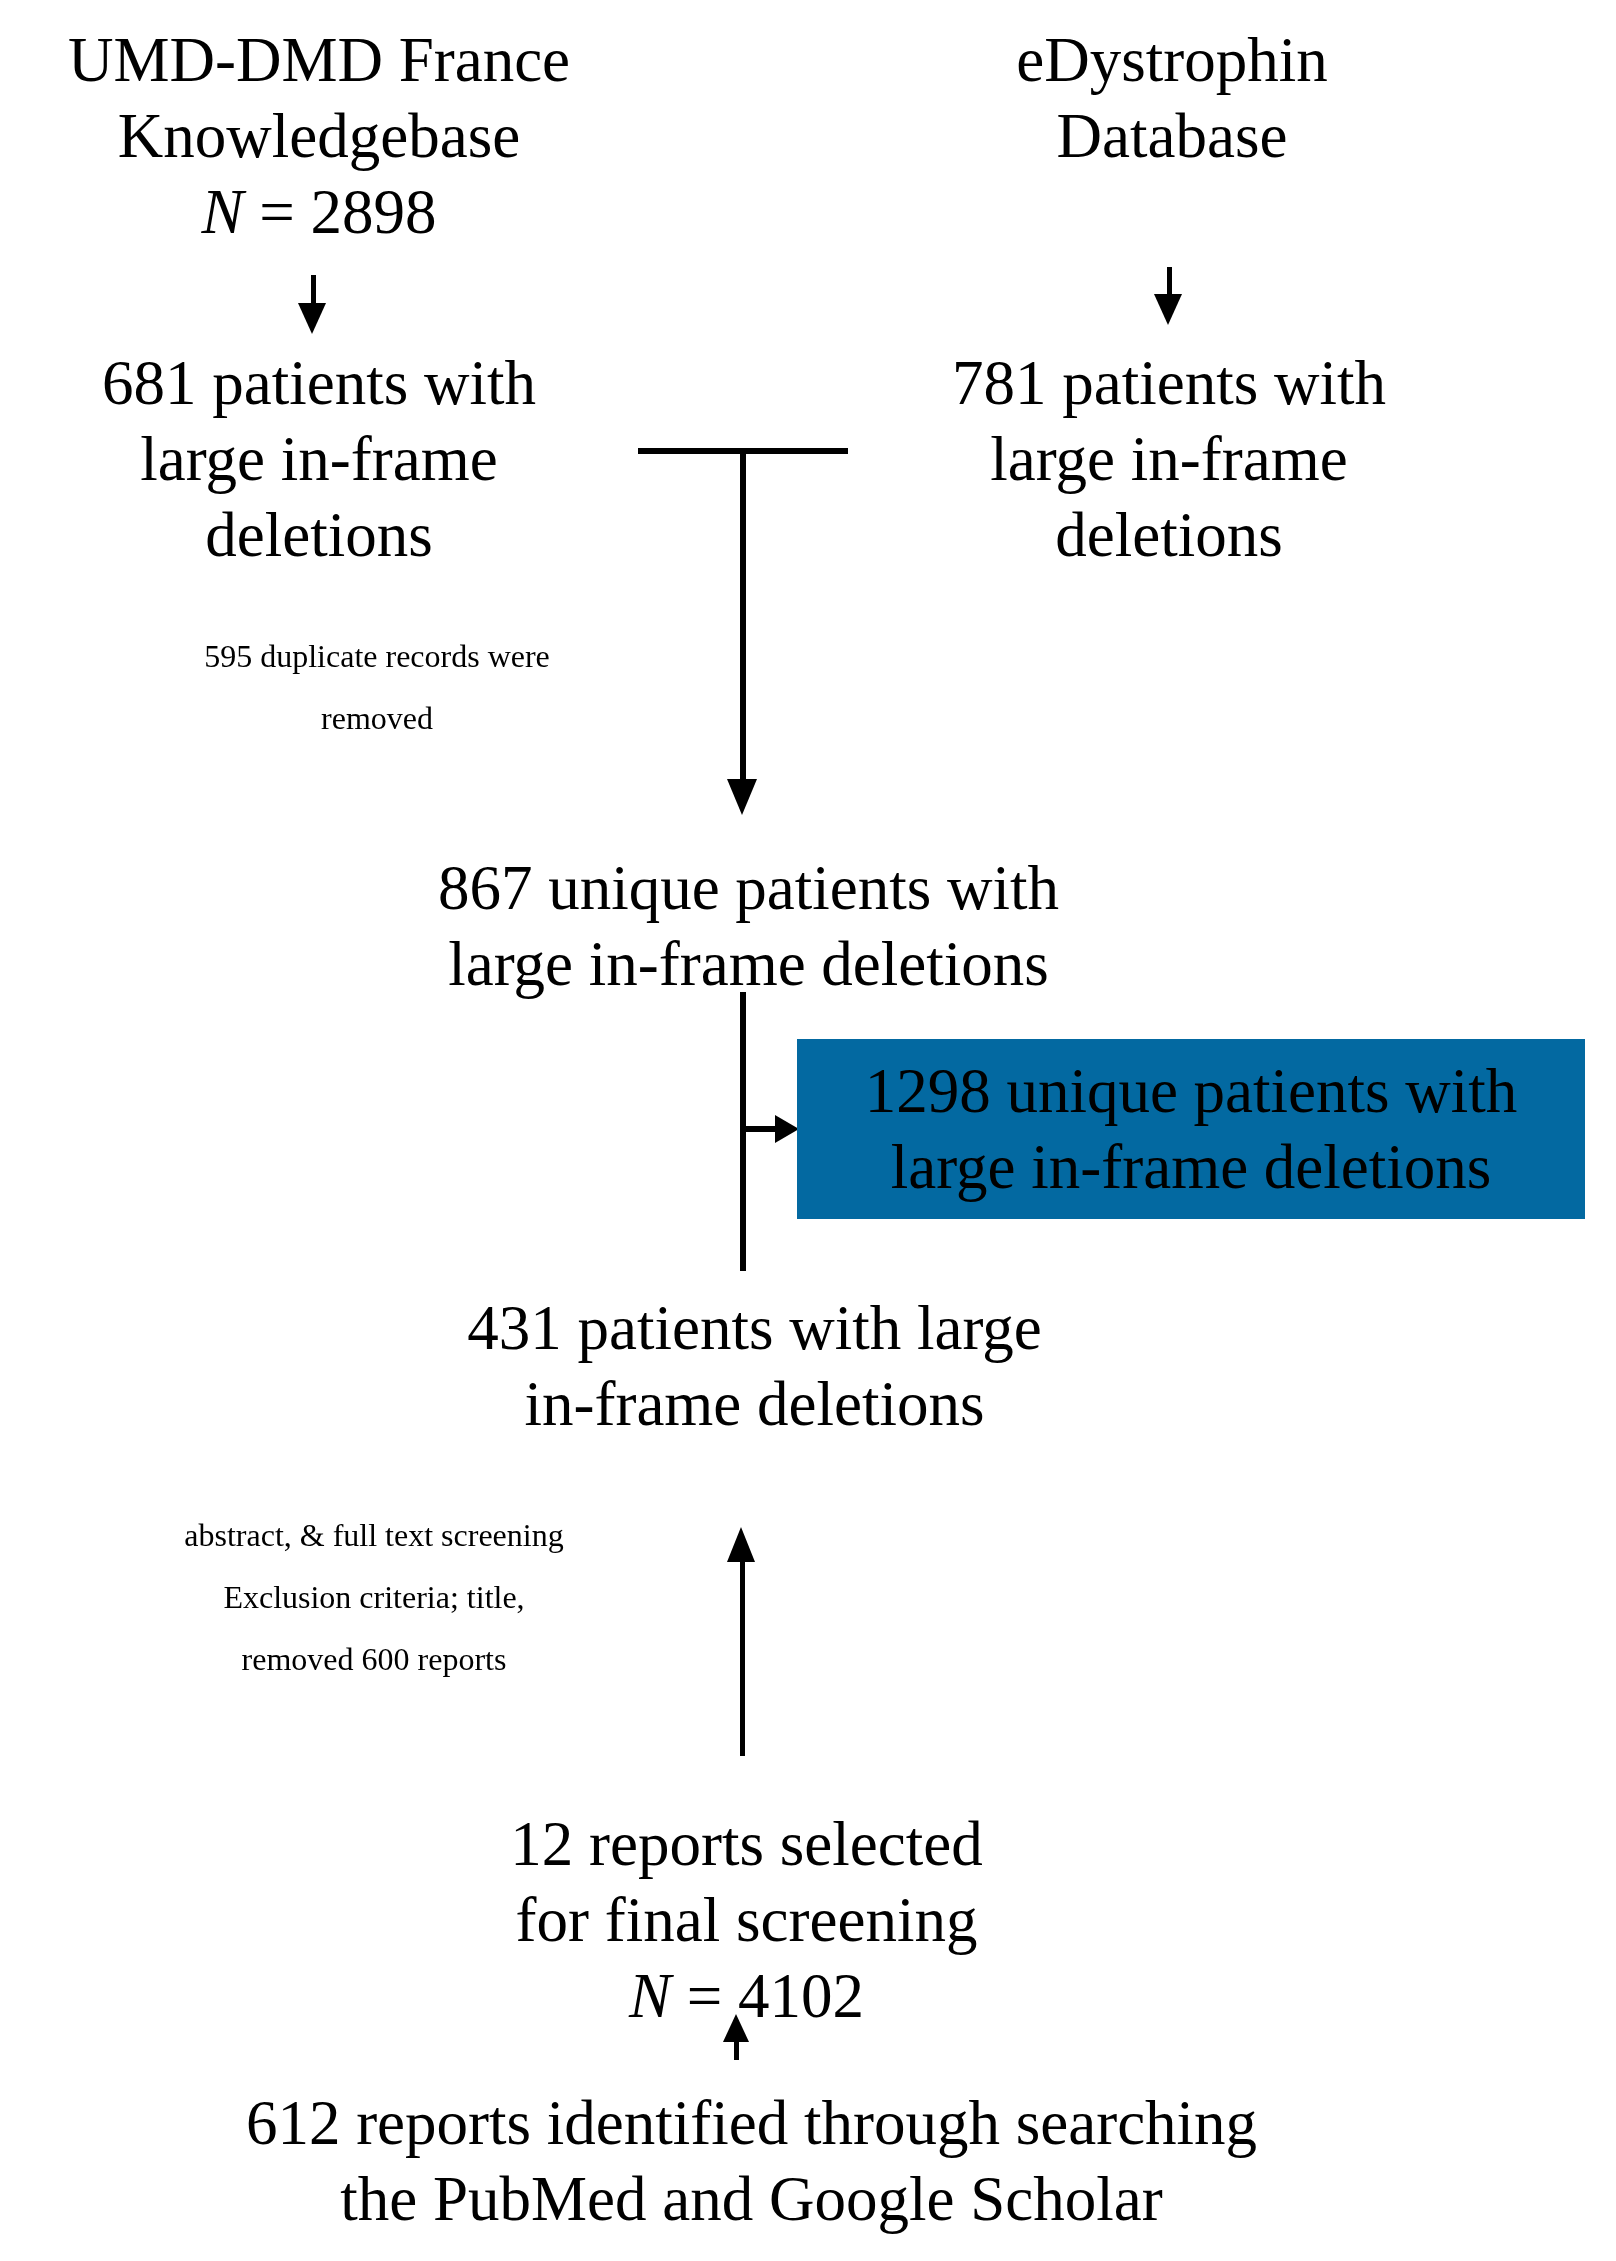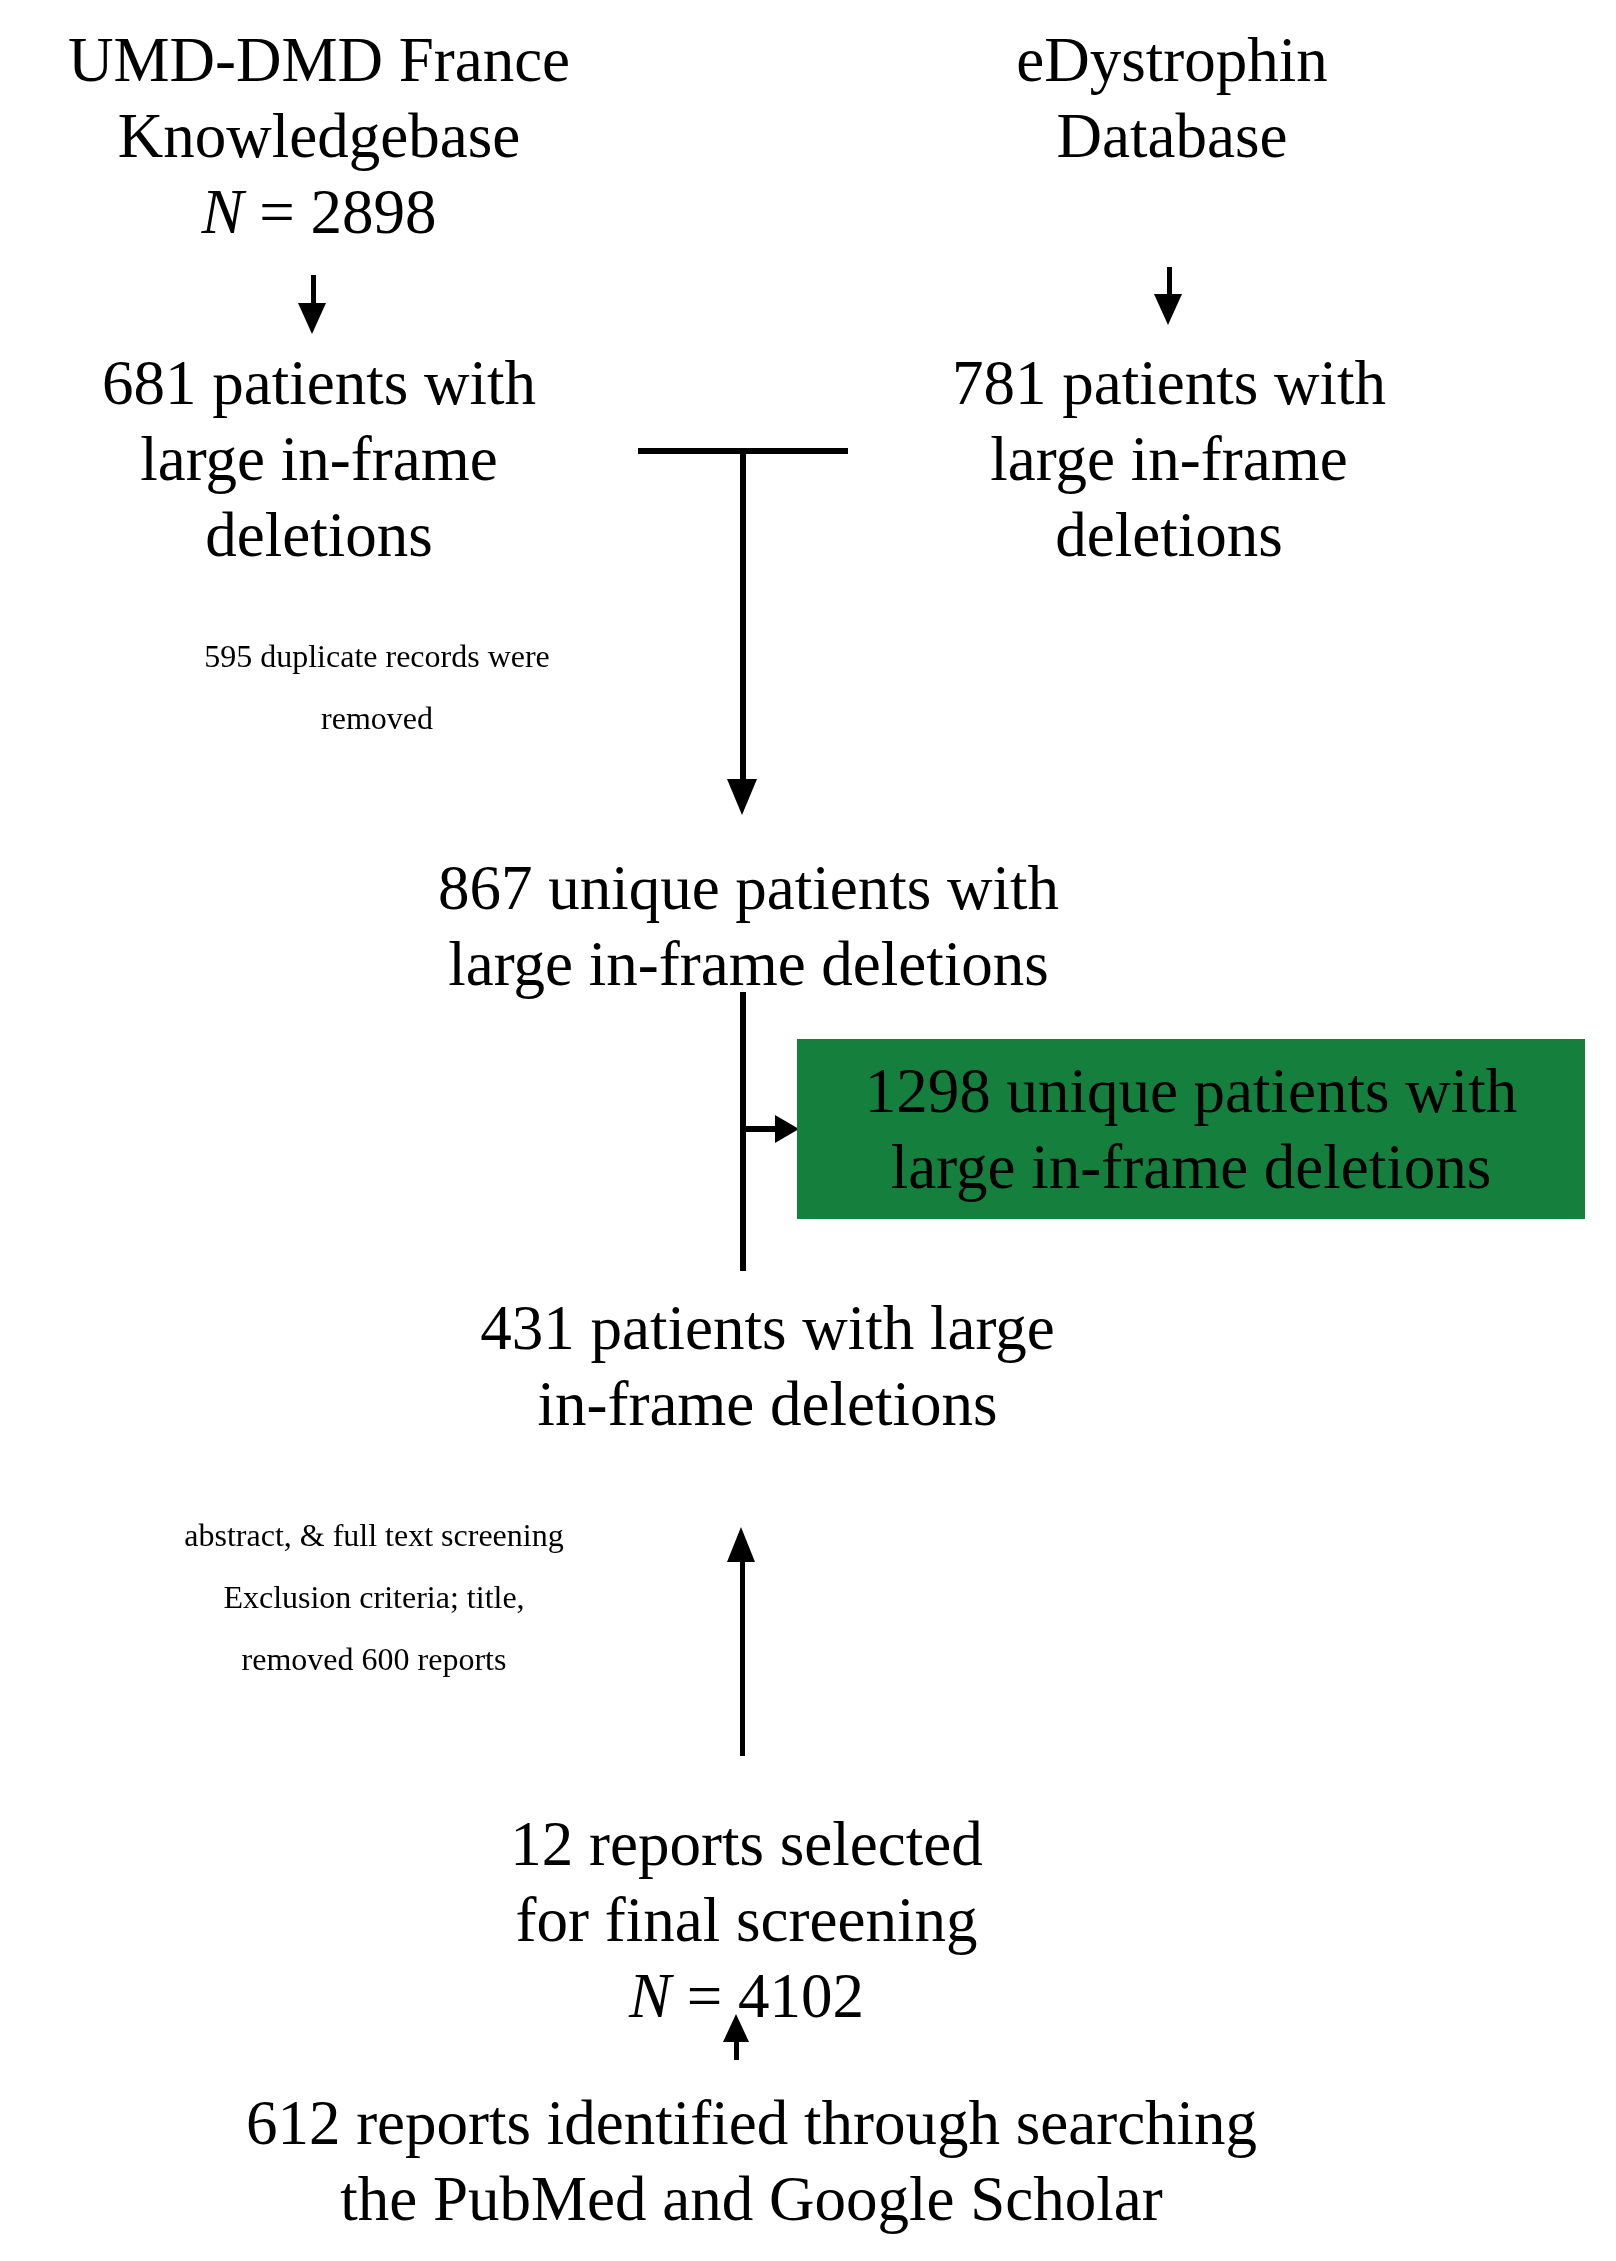--- a/index.html
+++ b/index.html
@@ -84,26 +84,26 @@
     <div class="line">867 unique patients with</div>
     <div class="line">large in-frame deletions</div>
   </div>
 
   <div>
     <div class="vline" style="left:740px; top:992px; width:6px; height:279px;"></div>
     <div class="hline" style="left:742px; top:1126px; width:36px; height:6px;"></div>
     <div class="head head-right" style="left:775px; top:1115px;"></div>
   </div>
 
-  <div class="gray-box fs-main" style="background: #15803d;">
+  <div class="gray-box fs-main" style="background: #0369a1;">
     <div class="line">1298 unique patients with</div>
     <div class="line">large in-frame deletions</div>
   </div>
 
-  <div class="node fs-main" style="left:421px; top:1290px; width:693px;font-family:Liberation Serif, serif;">
+  <div class="node fs-main" style="left:408px; top:1290px; width:693px;font-family:Liberation Serif, serif;">
     <div class="line">431 patients with large</div>
     <div class="line">in-frame deletions</div>
   </div>
 
   <div class="node fs-side" style="left:45px; top:1504px; width:658px;">
     <div class="line">abstract, &amp; full text screening</div>
     <div class="line">Exclusion criteria; title,</div>
     <div class="line">removed 600 reports</div>
   </div>
 

